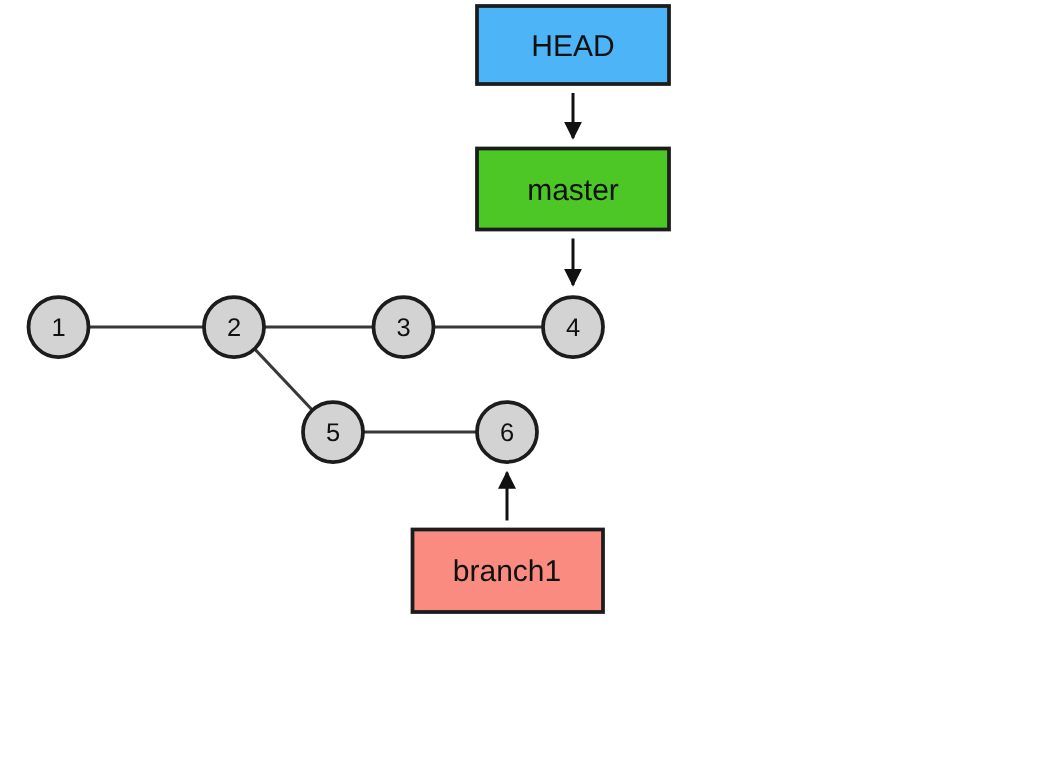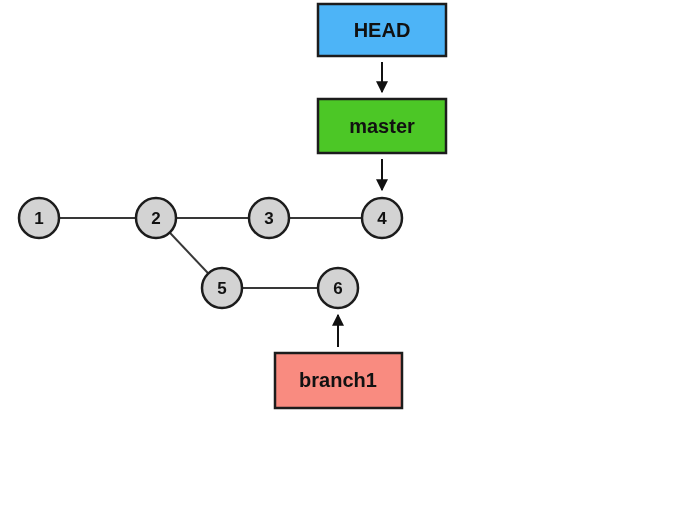--- a/index.html
+++ b/index.html
@@ -8,21 +8,20 @@
     width: 698px;
     height: 518px;
     background: #ffffff;
     overflow: hidden;
     font-family: "Liberation Sans", sans-serif;
   }
   .canvas-wrap {
     position: relative;
     width: 698px;
     height: 412px;
-    font-weight: bold;
   }
   svg { display: block; }
   .edge {
     stroke: #383838;
     stroke-width: 2;
     fill: none;
   }
   .arrow-line {
     stroke: #111111;
     stroke-width: 2;

